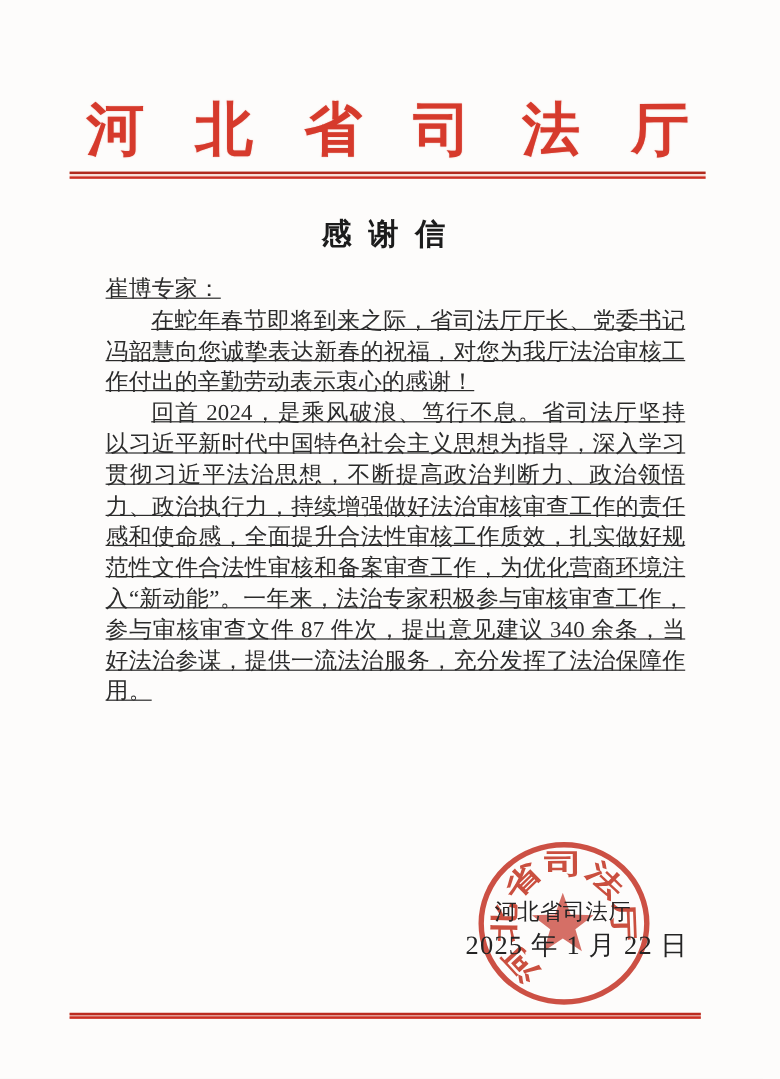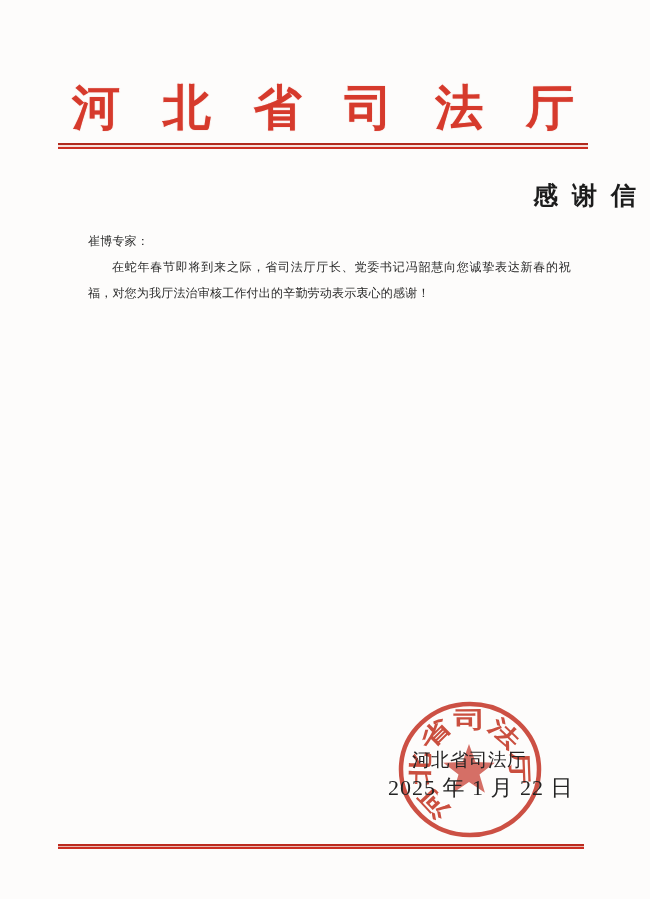--- a/index.html
+++ b/index.html
@@ -26,33 +26,34 @@
   .rule{box-sizing:border-box;}
   .rule-top{
     position:absolute;top:143px;left:58px;width:530px;height:6px;
     background:#f6ded8;
     border-top:2px solid #b02a1e;
     border-bottom:2px solid #cc2f23;
   }
   
   .title{
     position:absolute;top:181px;left:0;width:650px;margin:0;
-    text-align:right;
+    text-align:center;
     font-size:25px;line-height:30px;font-weight:bold;
     letter-spacing:14px;padding-left:3px;box-sizing:border-box;
     color:#1c1c1c;
   }
   
   .body-block{
     position:absolute;top:229px;left:88px;width:483px;
-    font-size:12px;line-height:25.8px;
+    font-size:19px;line-height:25.8px;
     color:#2b2b2b;
     text-align:justify;
     text-justify:inter-character;
     letter-spacing:.2px;
+    text-decoration:underline;
   }
   .body-block p{margin:0;}
   .salutation{text-indent:0;}
   .para{text-indent:2em;}
   
   .sig-name{
     position:absolute;top:747px;left:412px;
     font-size:18.5px;color:#242424;letter-spacing:.5px;
     z-index:3;
   }
@@ -91,20 +92,21 @@
       <span>厅</span>
     </div>
 
   <div class="rule rule-top"></div>
 
   <h1 class="title">感谢信</h1>
 
   <main class="body-block">
     <p class="salutation">崔博专家：</p>
     <p class="para">在蛇年春节即将到来之际，省司法厅厅长、党委书记冯韶慧向您诚挚表达新春的祝福，对您为我厅法治审核工作付出的辛勤劳动表示衷心的感谢！</p>
+    <p class="para">回首 2024，是乘风破浪、笃行不息。省司法厅坚持以习近平新时代中国特色社会主义思想为指导，深入学习贯彻习近平法治思想，不断提高政治判断力、政治领悟力、政治执行力，持续增强做好法治审核审查工作的责任感和使命感，全面提升合法性审核工作质效，扎实做好规范性文件合法性审核和备案审查工作，为优化营商环境注入“新动能”。一年来，法治专家积极参与审核审查工作，参与审核审查文件 87 件次，提出意见建议 340 余条，当好法治参谋，提供一流法治服务，充分发挥了法治保障作用。</p>
   </main>
 
   <svg class="seal" viewBox="0 0 147 140">
     <g opacity="0.86">
       <ellipse cx="73" cy="69.5" rx="69" ry="65.5" fill="none" stroke="#c53527" stroke-width="4.5"></ellipse>
       <polygon fill="#c53527" opacity="0.82" points="72,44 78.5,62.1 97.7,62.7 82.5,74.4 87.9,92.8 72,82 56.1,92.8 61.5,74.4 46.3,62.7 65.5,62.1"></polygon>
       <defs>
         <path id="sealArc" d="M 55.3 107.6 A 42 42 0 1 1 112.5 83.9" fill="none"></path>
       </defs>
       <text font-size="23" font-weight="bold" fill="#c23321" font-family="'Liberation Serif','DejaVu Serif',serif">

